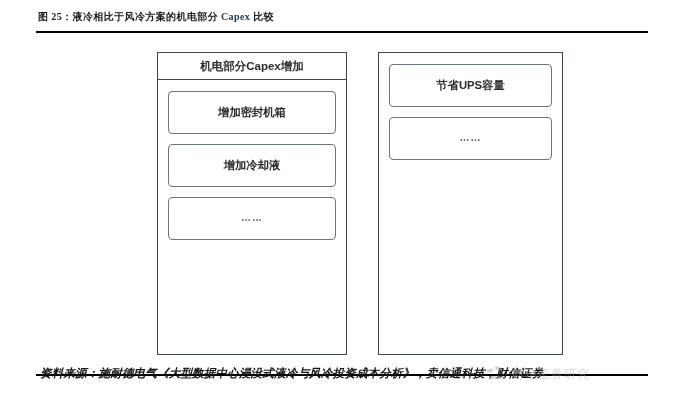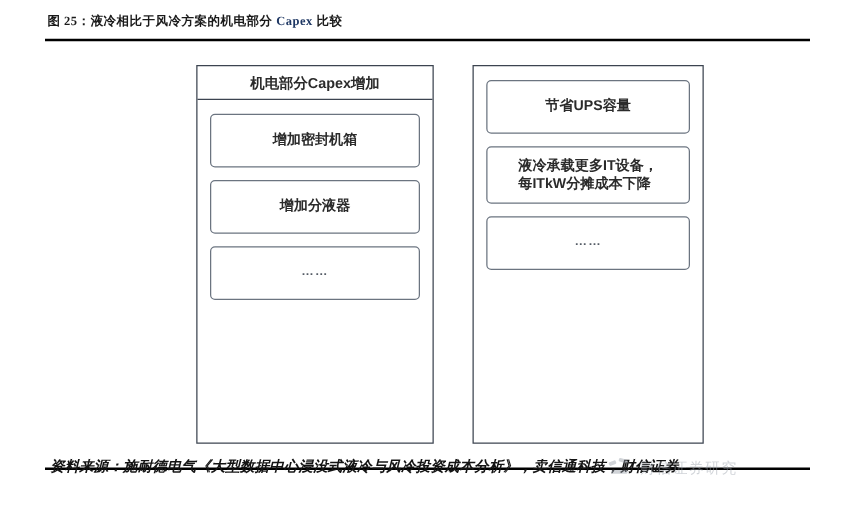--- a/index.html
+++ b/index.html
@@ -161,30 +161,28 @@
 </div>
 
 <div class="rule" id="rule-top"></div>
 
 <div id="diagram">
 
   <div class="column" id="column-increase">
     <div class="column-header">机电部分Capex增加</div>
     <div class="column-body">
       <div class="item-box">增加密封机箱</div>
-      <div class="item-box">增加分液器</div>
+      <div class="item-box">增加冷却液</div>
       <div class="item-box ellipsis">……</div>
     </div>
   </div>
 
   <div class="column" id="column-decrease">
     <div class="column-body">
       <div class="item-box">节省UPS容量</div>
-      <div class="item-box two-line">液冷承载更多IT设备，
-每ITkW分摊成本下降</div>
       <div class="item-box ellipsis">……</div>
     </div>
   </div>
 
 </div>
 
 <div class="rule" id="rule-bottom"></div>
 
 <div id="footer-source">资料来源：施耐德电气《大型数据中心浸没式液冷与风冷投资成本分析》，卖信通科技，财信证券</div>
 

